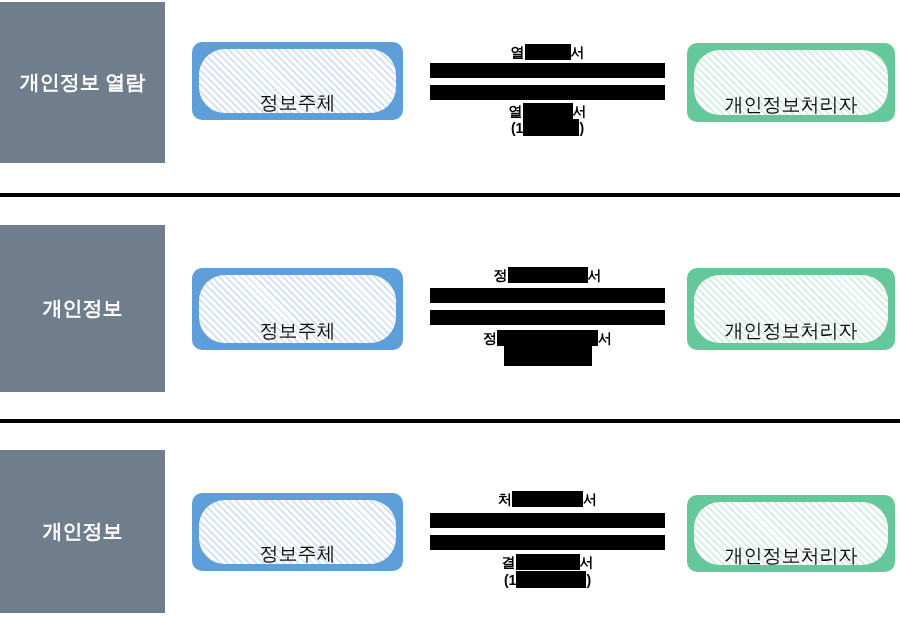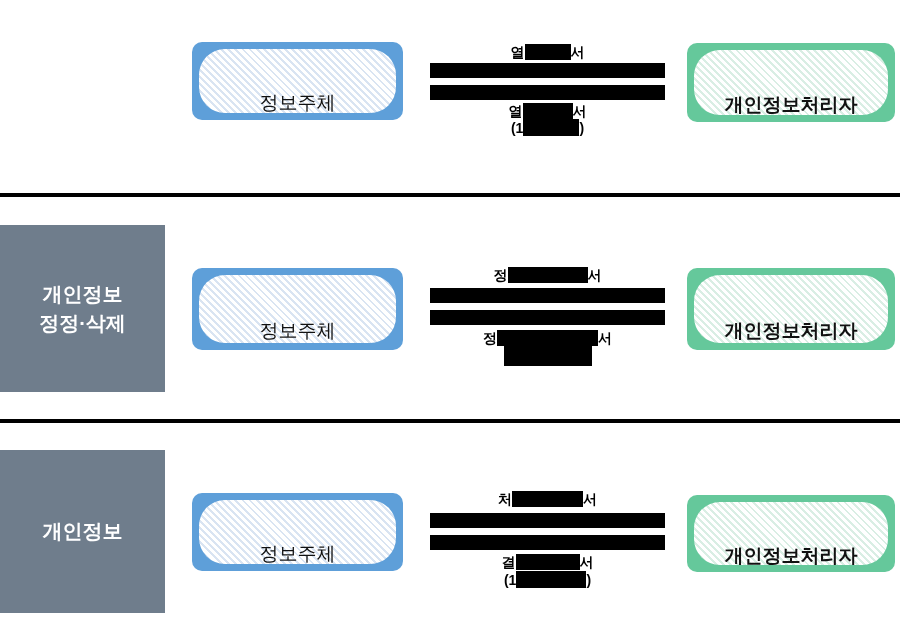--- a/index.html
+++ b/index.html
@@ -11,38 +11,41 @@
   .stage{position:relative;width:900px;height:617px;background:var(--bg);overflow:hidden;}
   .row{position:absolute;left:0;width:900px;}
   .divider{position:absolute;left:0;width:900px;height:4px;background:#000;}
   
   .cat{position:absolute;left:0;width:165px;background:var(--gray);
        display:flex;flex-direction:column;align-items:center;justify-content:center;}
   .cat-line{color:#fff;font-size:20px;font-weight:bold;line-height:29px;text-align:center;}
   
   .pill{position:absolute;border-radius:10px;padding:7px;}
   .pill-blue{background:var(--blue);}
-  .pill-green{background:var(--green);font-weight:bold;}
+  .pill-green{background:var(--green);}
   .pill-inner{width:100%;height:100%;border-radius:26px;display:flex;align-items:center;justify-content:center;}
   .hatch-blue{background:repeating-linear-gradient(45deg,var(--blue-hatch) 0px,var(--blue-hatch) 2px,#ffffff 2px,#ffffff 5px);}
   .hatch-green{background:repeating-linear-gradient(45deg,var(--green-hatch) 0px,var(--green-hatch) 2px,#ffffff 2px,#ffffff 5px);}
   .pill-text{font-size:19px;color:#111;margin-top:44px;}
   
   .arrows{position:absolute;left:430px;width:235px;}
   .bar{position:absolute;left:0;width:235px;height:15px;background:var(--redaction);}
   .rline{position:absolute;left:0;width:100%;height:16px;display:flex;justify-content:center;align-items:center;
          font-size:14px;font-weight:bold;color:#000;line-height:16px;white-space:pre;}
   .redact{background:var(--redaction);align-self:stretch;}
 </style>
 </head>
 <body>
 
 <div class="stage">
 
   <div class="row" style="top:0;height:194px">
+    <div class="cat" style="top:2px;height:161px">
+      <div class="cat-line">개인정보 열람</div>
+    </div>
     <div class="pill pill-blue" style="left:192px;top:42px;width:211px;height:78px">
       <div class="pill-inner hatch-blue">
         <span class="pill-text">정보주체</span>
       </div>
     </div>
     <div class="pill pill-green" style="left:687px;top:43px;width:208px;height:79px">
       <div class="pill-inner hatch-green">
         <span class="pill-text">개인정보처리자</span>
       </div>
     </div>
@@ -59,21 +62,20 @@
         <span>(1</span><span class="redact" style="width:56px"></span><span>)</span>
       </div>
     </div>
   </div>
 
   <div class="divider" style="top:193px"></div>
 
   <div class="row" style="top:198px;height:223px">
     <div class="cat" style="top:27px;height:167px">
       <div class="cat-line">개인정보</div>
-      <div class="cat-line">정정·삭제</div>
     </div>
     <div class="pill pill-blue" style="left:192px;top:70px;width:211px;height:82px">
       <div class="pill-inner hatch-blue">
         <span class="pill-text">정보주체</span>
       </div>
     </div>
     <div class="pill pill-green" style="left:687px;top:70px;width:208px;height:82px">
       <div class="pill-inner hatch-green">
         <span class="pill-text">개인정보처리자</span>
       </div>

